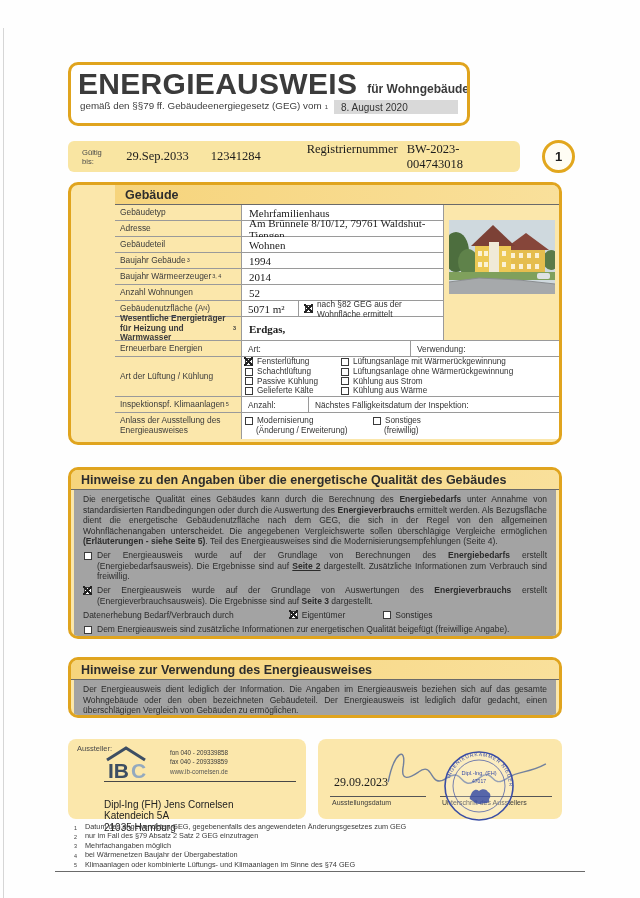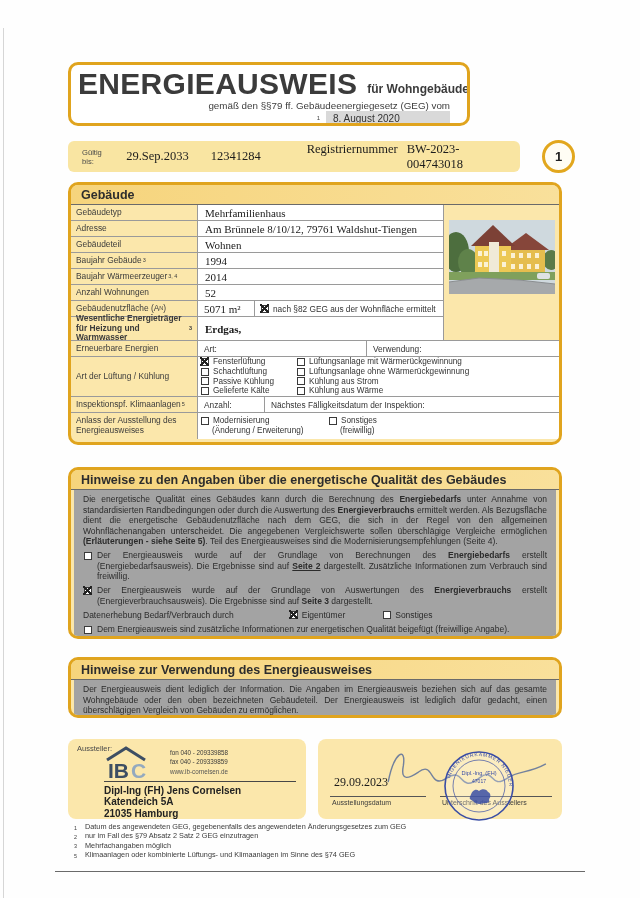--- a/index.html
+++ b/index.html
@@ -11,21 +11,21 @@
   .gbox{position:absolute;border:3px solid #e0a41e;border-radius:10px;background:#fbe7ab;overflow:hidden;box-sizing:border-box;}
   .band{background:linear-gradient(90deg,#f6d47c,#f9e09b);font-weight:bold;font-size:12.5px;color:#2d2d2d;
         padding:3px 10px 2px;border-bottom:1.5px solid #6a6a6a;}
 
   
   .title-box{position:absolute;left:68px;top:62px;width:402px;height:64px;border:3.5px solid #e0a41e;
              border-radius:10px;background:#fff;box-sizing:border-box;overflow:hidden;}
   .tb-row1{display:flex;align-items:flex-end;padding:5px 8px 0 7px;white-space:nowrap;}
   .tb-title{font-size:30px;line-height:28px;font-weight:bold;color:#3b3b3b;letter-spacing:0.3px;}
   .tb-sub{font-size:12px;font-weight:bold;color:#3b3b3b;margin:0 0 2px 10px;}
-  .tb-row2{display:flex;align-items:flex-end;padding:2px 17px 0;font-size:9.8px;color:#3d3d3d;flex-direction:column;}
+  .tb-row2{display:flex;align-items:flex-start;padding:2px 9px 0;font-size:9.8px;color:#3d3d3d;}
   .tb-law-right{margin-left:auto;display:flex;align-items:center;}
   .tb-sup{font-size:6px;vertical-align:super;margin-right:6px;color:#444;}
   .tb-date{background:#d9d9d9;width:110px;padding:1.5px 7px;font-size:10px;color:#333;}
 
   
   .validity{position:absolute;left:68px;top:141px;width:452px;height:31px;background:#f9e5a2;border-radius:6px;
             display:flex;align-items:center;padding:0 14px;box-sizing:border-box;}
   .v-label{font-size:7.6px;color:#4a4a4a;margin-right:12px;}
   .serif{font-family:"Liberation Serif",serif;}
   .v-date{font-size:12.5px;color:#1c1c1c;}
@@ -79,21 +79,21 @@
 
   
   .fbox{position:absolute;background:#fbe7ab;border-radius:8px;}
   #issuer{left:68px;top:739px;width:238px;height:80px;}
   #sigbox{left:318px;top:739px;width:244px;height:80px;overflow:visible;}
   .iss-label{position:absolute;left:9px;top:5px;font-size:7.5px;color:#4a4a4a;}
   .iss-logo{position:absolute;left:36px;top:6px;width:58px;height:36px;}
   .iss-contact{position:absolute;left:102px;top:9px;font-size:6.3px;line-height:9.4px;color:#3a3a3a;}
   .iss-web{color:#555;}
   .iss-rule{position:absolute;left:36px;top:42px;width:192px;border-top:1.3px solid #474747;}
-  .iss-addr{position:absolute;left:36px;top:46px;font-size:10px;line-height:11.4px;color:#222;font-weight:bold;}
+  .iss-addr{position:absolute;left:36px;top:60px;font-size:10px;line-height:11.4px;color:#222;}
   .sig-date{position:absolute;left:16px;top:36px;font-size:12px;color:#1c1c1c;}
   .sig-line1{position:absolute;left:12px;top:57px;width:96px;border-top:1px solid #555;}
   .sig-line2{position:absolute;left:122px;top:57px;width:112px;border-top:1px solid #555;}
   .sig-lab1{position:absolute;left:14px;top:60px;font-size:7px;color:#3c3c3c;}
   .sig-lab2{position:absolute;left:124px;top:60px;font-size:7px;color:#3c3c3c;}
   .sig-scrawl{position:absolute;left:58px;top:-2px;width:182px;height:62px;}
   .stamp{position:absolute;left:124px;top:10px;width:74px;height:74px;}
 
   
   #footnotes{position:absolute;left:74px;top:823px;width:505px;font-size:7.3px;line-height:8.9px;color:#3a3a3a;}
@@ -125,21 +125,21 @@
     <span class="v-label">Gültig bis:</span>
     <span class="v-date serif">29.Sep.2033</span>
     <span class="v-num serif">12341284</span>
     <span class="v-reg serif">
       <span>Registriernummer</span>
       <span>BW-2023-004743018</span>
     </span>
   </div>
   <div class="badge">1</div>
 
-  <div class="gbox" id="building" style="position:absolute;">
+  <div class="gbox" id="building" style="position:absolute;padding-left:44px;">
     <div class="band">Gebäude</div>
 
     <div class="trow r16">
       <div class="lbl">
           <span>Gebäudetyp</span>
           <sup></sup>
         </div>
       <div class="val serifv">Mehrfamilienhaus</div>
       <div class="pc"></div>
     </div>
@@ -415,18 +415,22 @@
       </div>
     <div class="fn">
         <sup>2</sup>
         <span>nur im Fall des §79 Absatz 2 Satz 2 GEG einzutragen</span>
       </div>
     <div class="fn">
         <sup>3</sup>
         <span>Mehrfachangaben möglich</span>
       </div>
     <div class="fn">
+        <sup>4</sup>
+        <span>bei Wärmenetzen Baujahr der Übergabestation</span>
+      </div>
+    <div class="fn">
         <sup>5</sup>
         <span>Klimaanlagen oder kombinierte Lüftungs- und Klimaanlagen im Sinne des §74 GEG</span>
       </div>
   </div>
   <div id="bottom-rule"></div>
 </div>
 
 </body></html>

